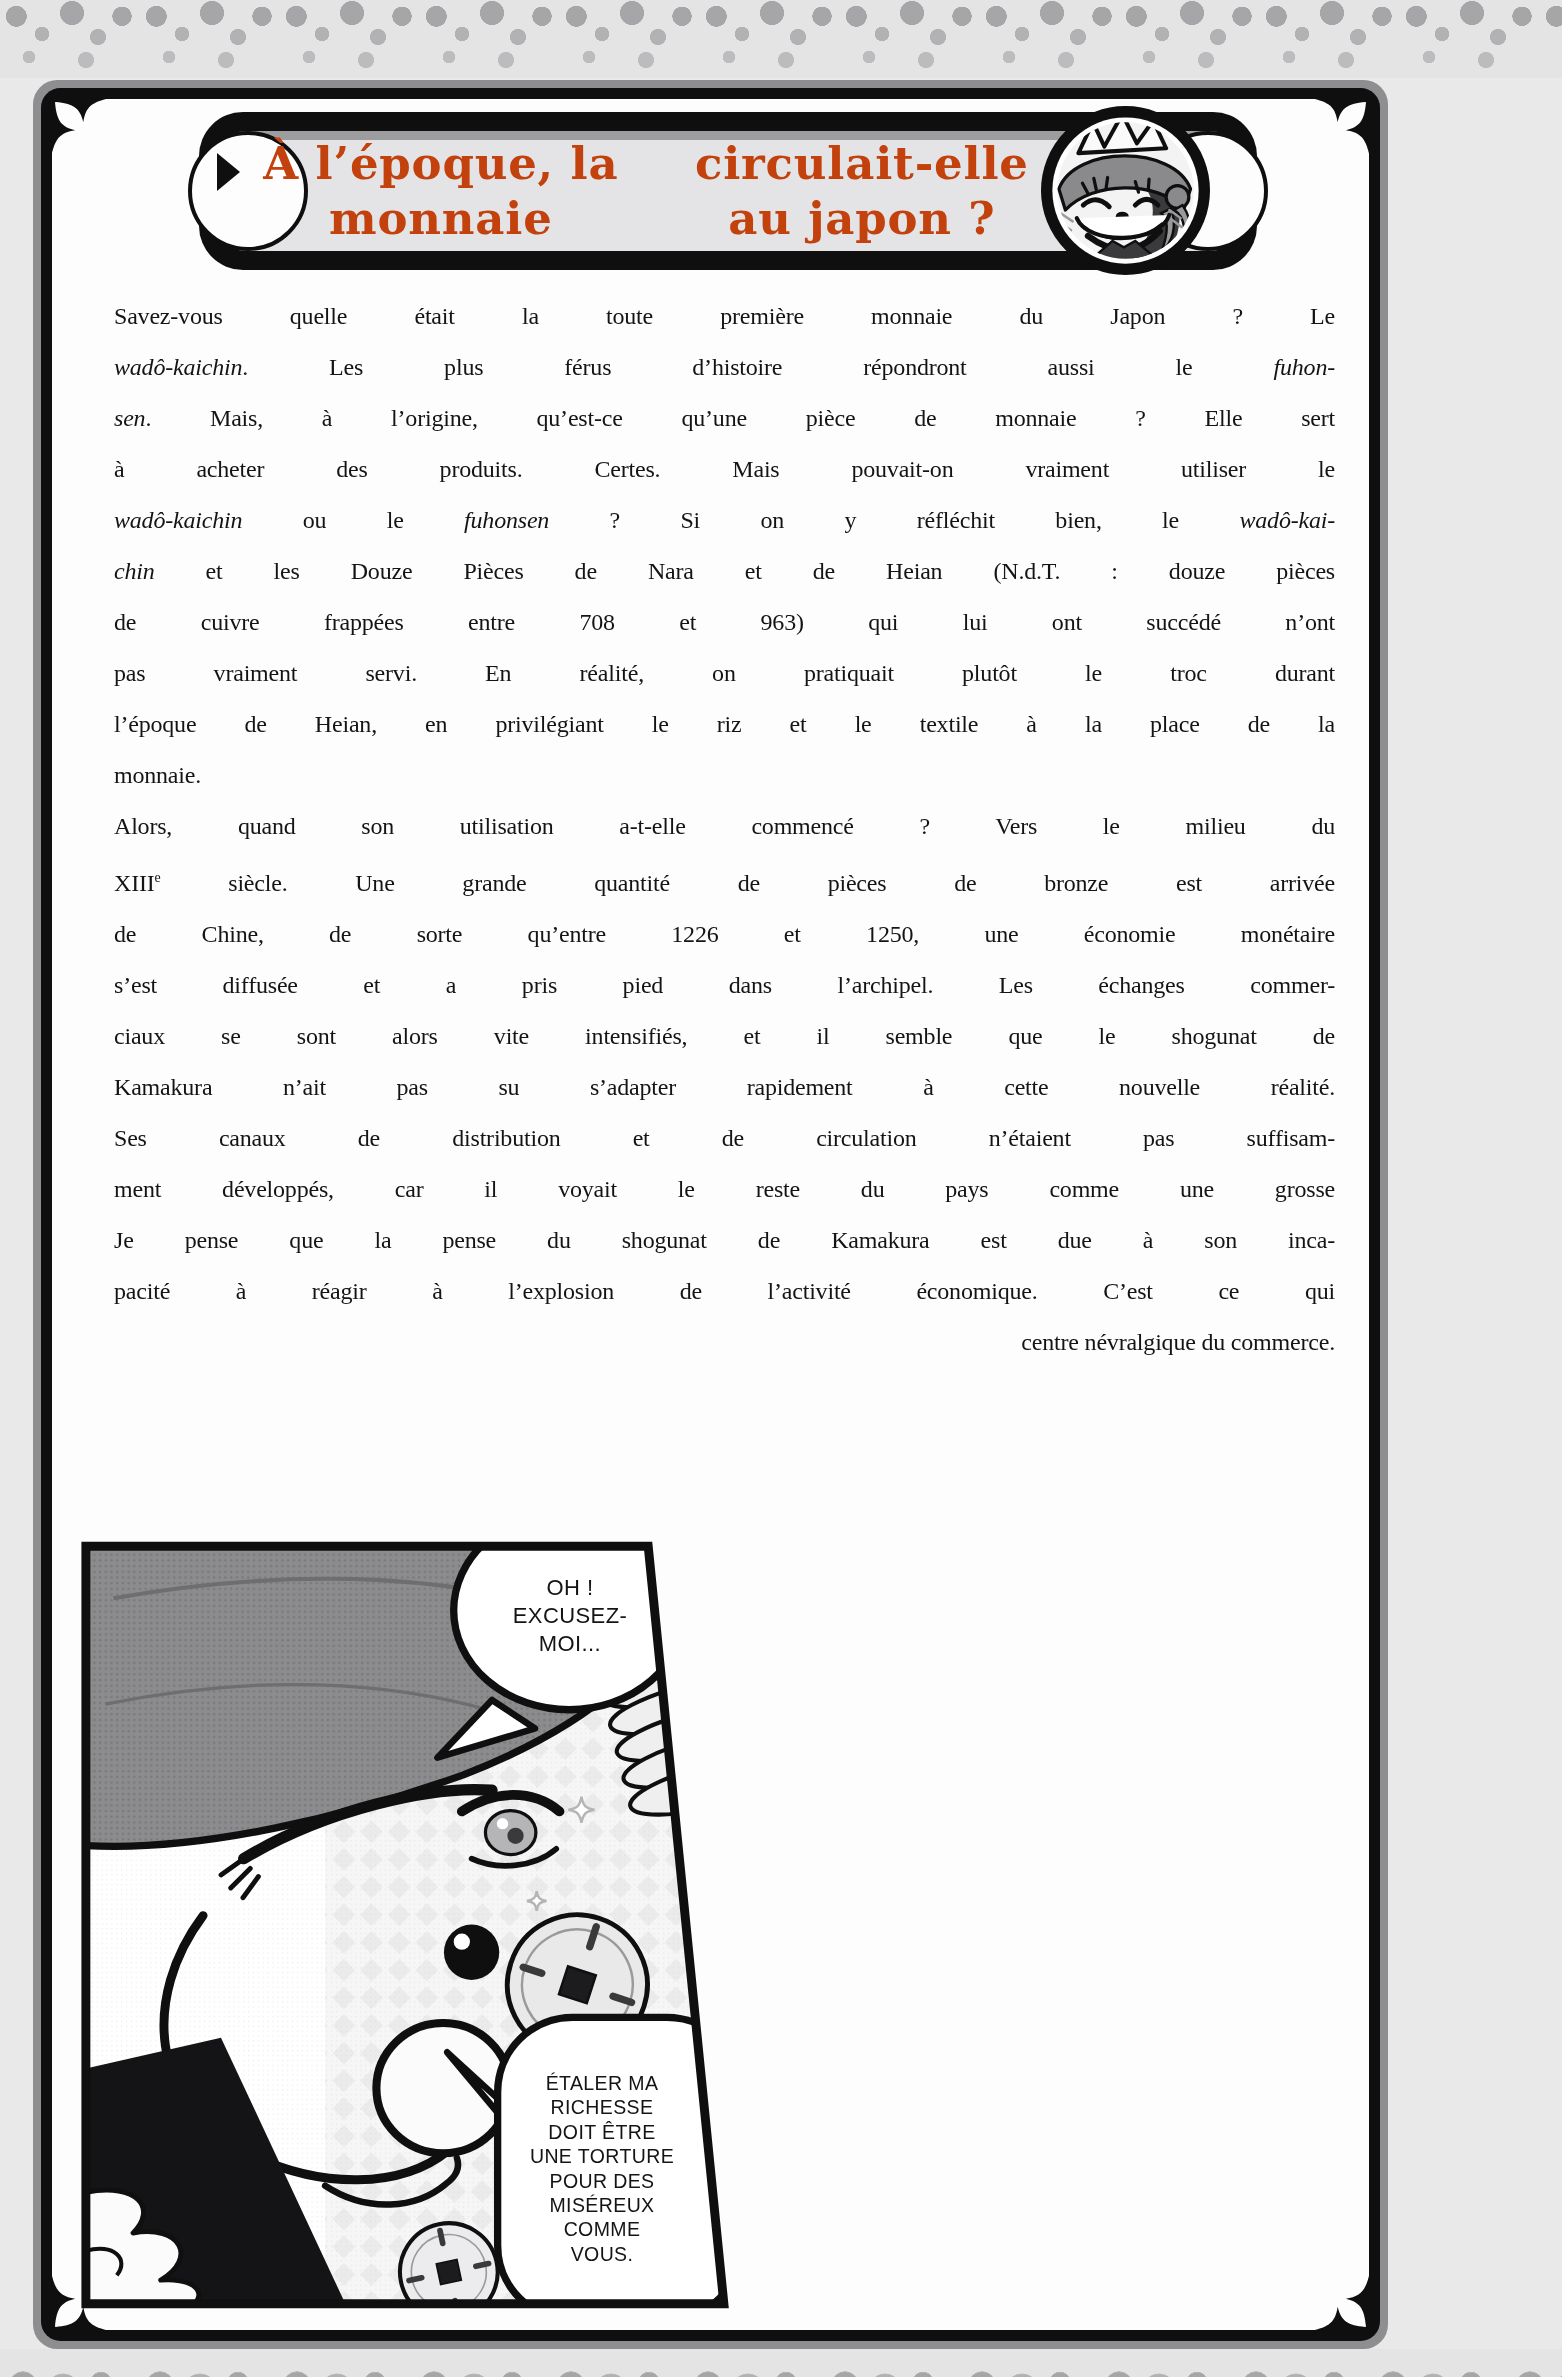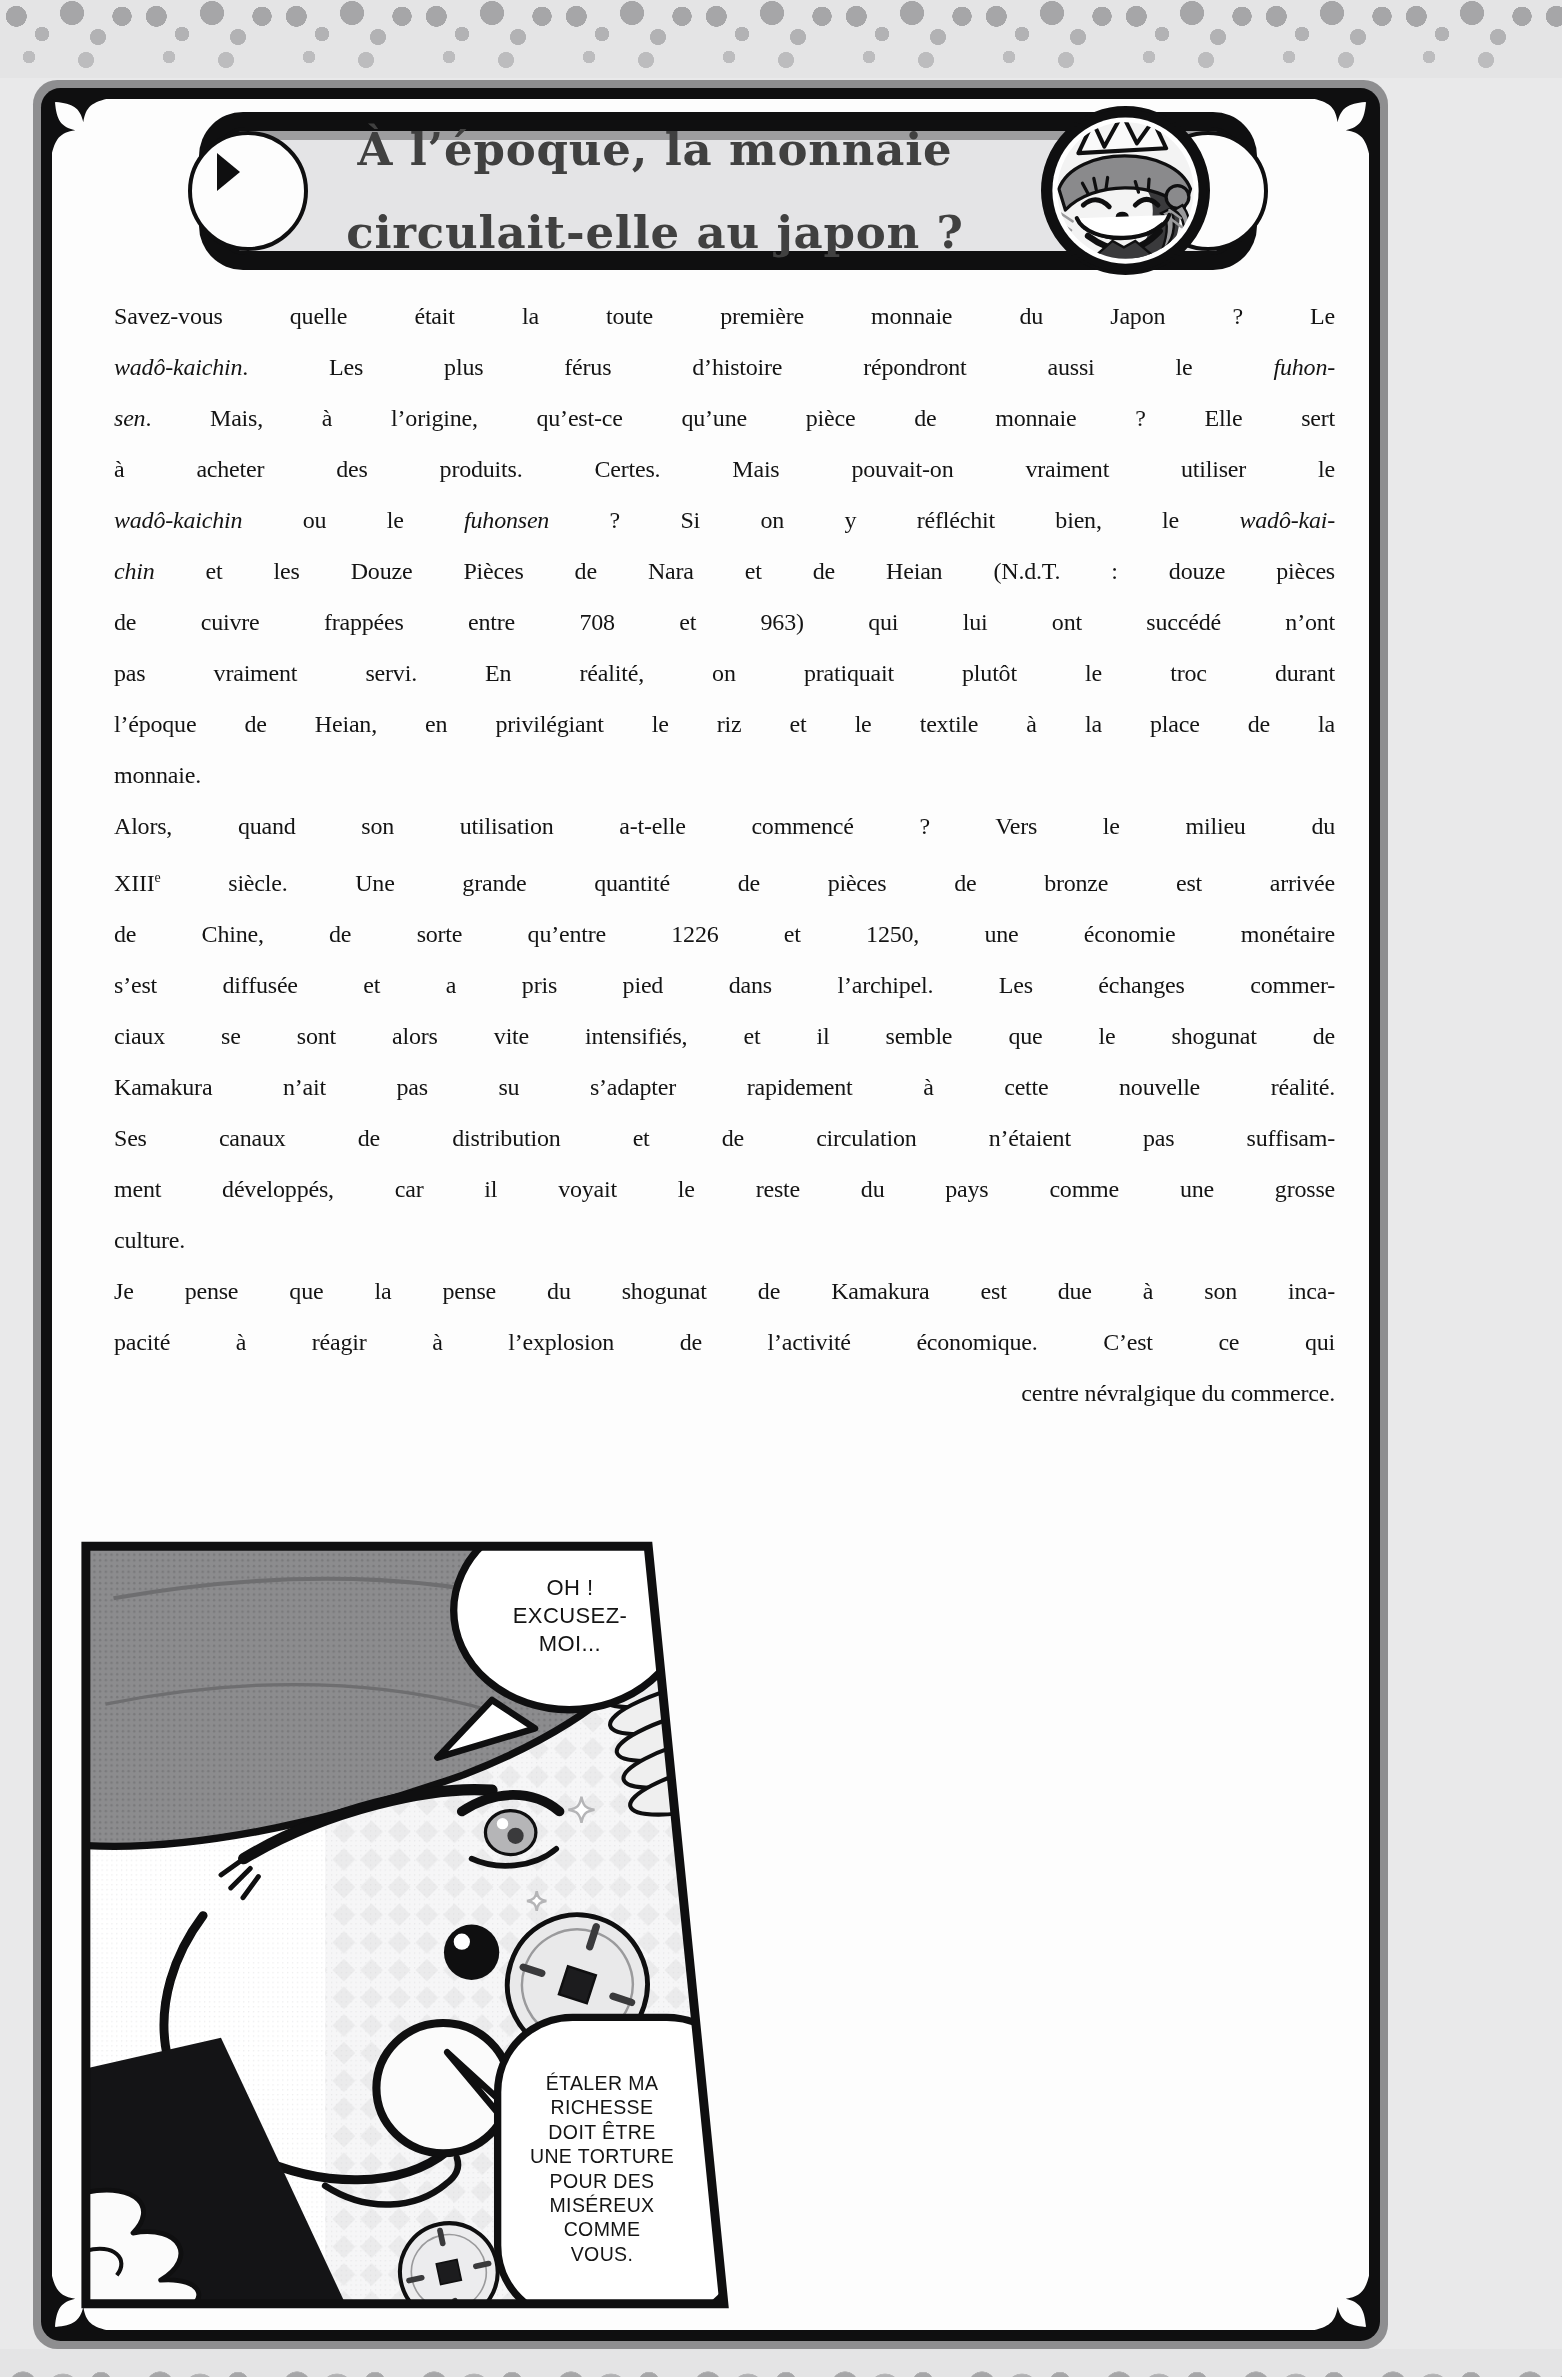--- a/index.html
+++ b/index.html
@@ -39,21 +39,21 @@
   
   #banner{left:199px;top:112px;width:1058px;height:158px;}
   #banner-bar{position:absolute;inset:0;background:#0f0f10;border-radius:44px;}
   #banner-inner{position:absolute;left:18px;top:14.7px;right:18px;bottom:14.7px;background:linear-gradient(#9d9d9f 0 9px,#e4e4e6 9px);border:4.1px solid #0f0f10;border-radius:28px;box-sizing:border-box;}
   .notch{position:absolute;width:120px;height:120px;border-radius:50%;background:#fdfdfd;border:4.1px solid #0f0f10;box-sizing:border-box;top:19px;}
   #notch-left{left:-11.4px;}
   #notch-right{left:949px;}
   .tri{position:absolute;width:0;height:0;top:60px;}
   #tri-left{left:18px;border-top:19px solid transparent;border-bottom:19px solid transparent;border-left:23px solid #0f0f10;margin-top:-19px;}
   #tri-right{left:959px;border-top:19px solid transparent;border-bottom:19px solid transparent;border-right:23px solid #0f0f10;margin-top:-19px;}
-  #banner-title{position:absolute;left:49px;top:14.7px;width:814px;bottom:14.7px;display:flex;flex-direction:column;justify-content:center;align-items:center;font-family:"DejaVu Serif",serif;font-weight:bold;font-size:45px;line-height:55px;color:#404040;letter-spacing:0.8px;text-align:center;gap:28px;}
+  #banner-title{position:absolute;left:49px;top:14.7px;width:814px;bottom:14.7px;display:flex;justify-content:center;align-items:center;font-family:"DejaVu Serif",serif;font-weight:bold;font-size:45px;line-height:55px;color:#c2410c;letter-spacing:0.8px;text-align:center;gap:28px;}
   #portrait{left:842px;top:-5.7px;width:169px;height:169px;}
 
   
   #body-text{left:114px;top:291px;width:1221px;font-size:24px;line-height:51px;color:#141414;letter-spacing:-0.2px;}
   .bline{text-align:justify;text-align-last:justify;white-space:normal;}
   .bline.left{text-align-last:left;}
   .bline.right{text-align:right;text-align-last:right;}
   .bline .it{font-style:italic;}
   .bline sup{font-size:58%;vertical-align:super;}
 
@@ -141,21 +141,20 @@
     <div class="bline justify"><span>l’époque de Heian, en privilégiant le riz et le textile à la place de la</span></div>
     <div class="bline left"><span>monnaie.</span></div>
     <div class="bline justify"><span>Alors, quand son utilisation a-t-elle commencé ? Vers le milieu du</span></div>
     <div class="bline justify"><span>XIII</span><sup>e</sup><span> siècle. Une grande quantité de pièces de bronze est arrivée</span></div>
     <div class="bline justify"><span>de Chine, de sorte qu’entre 1226 et 1250, une économie monétaire</span></div>
     <div class="bline justify"><span>s’est diffusée et a pris pied dans l’archipel. Les échanges commer-</span></div>
     <div class="bline justify"><span>ciaux se sont alors vite intensifiés, et il semble que le shogunat de</span></div>
     <div class="bline justify"><span>Kamakura n’ait pas su s’adapter rapidement à cette nouvelle réalité.</span></div>
     <div class="bline justify"><span>Ses canaux de distribution et de circulation n’étaient pas suffisam-</span></div>
     <div class="bline justify"><span>ment développés, car il voyait le reste du pays comme une grosse</span></div>
-    <div class="bline left"><span>culture.</span></div>
     <div class="bline justify"><span>Je pense que la pense du shogunat de Kamakura est due à son inca-</span></div>
     <div class="bline justify"><span>pacité à réagir à l’explosion de l’activité économique. C’est ce qui</span></div>
     <div class="bline right"><span>centre névralgique du commerce.</span></div>
   </div>
 
 <svg id="panel" class="abs" viewBox="0 0 800 948">
   <defs>
     <clipPath id="panelClip">
         <polygon points="6,6 697,6 790,937 6,937"></polygon>
       </clipPath>

